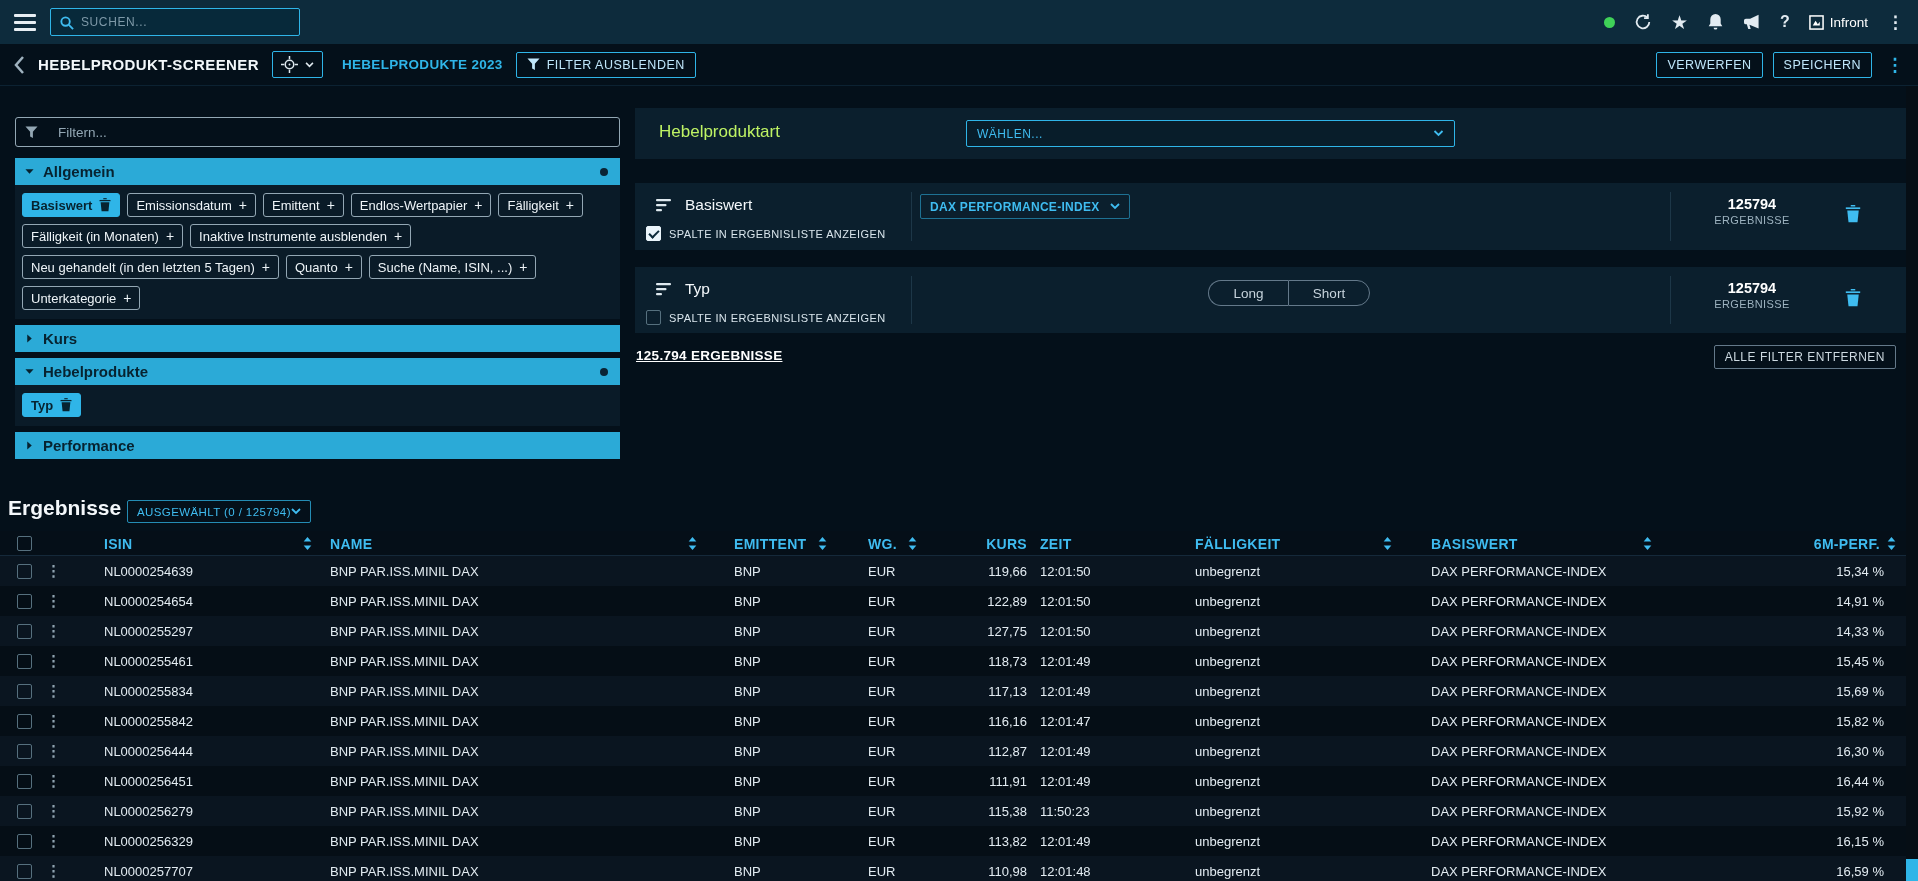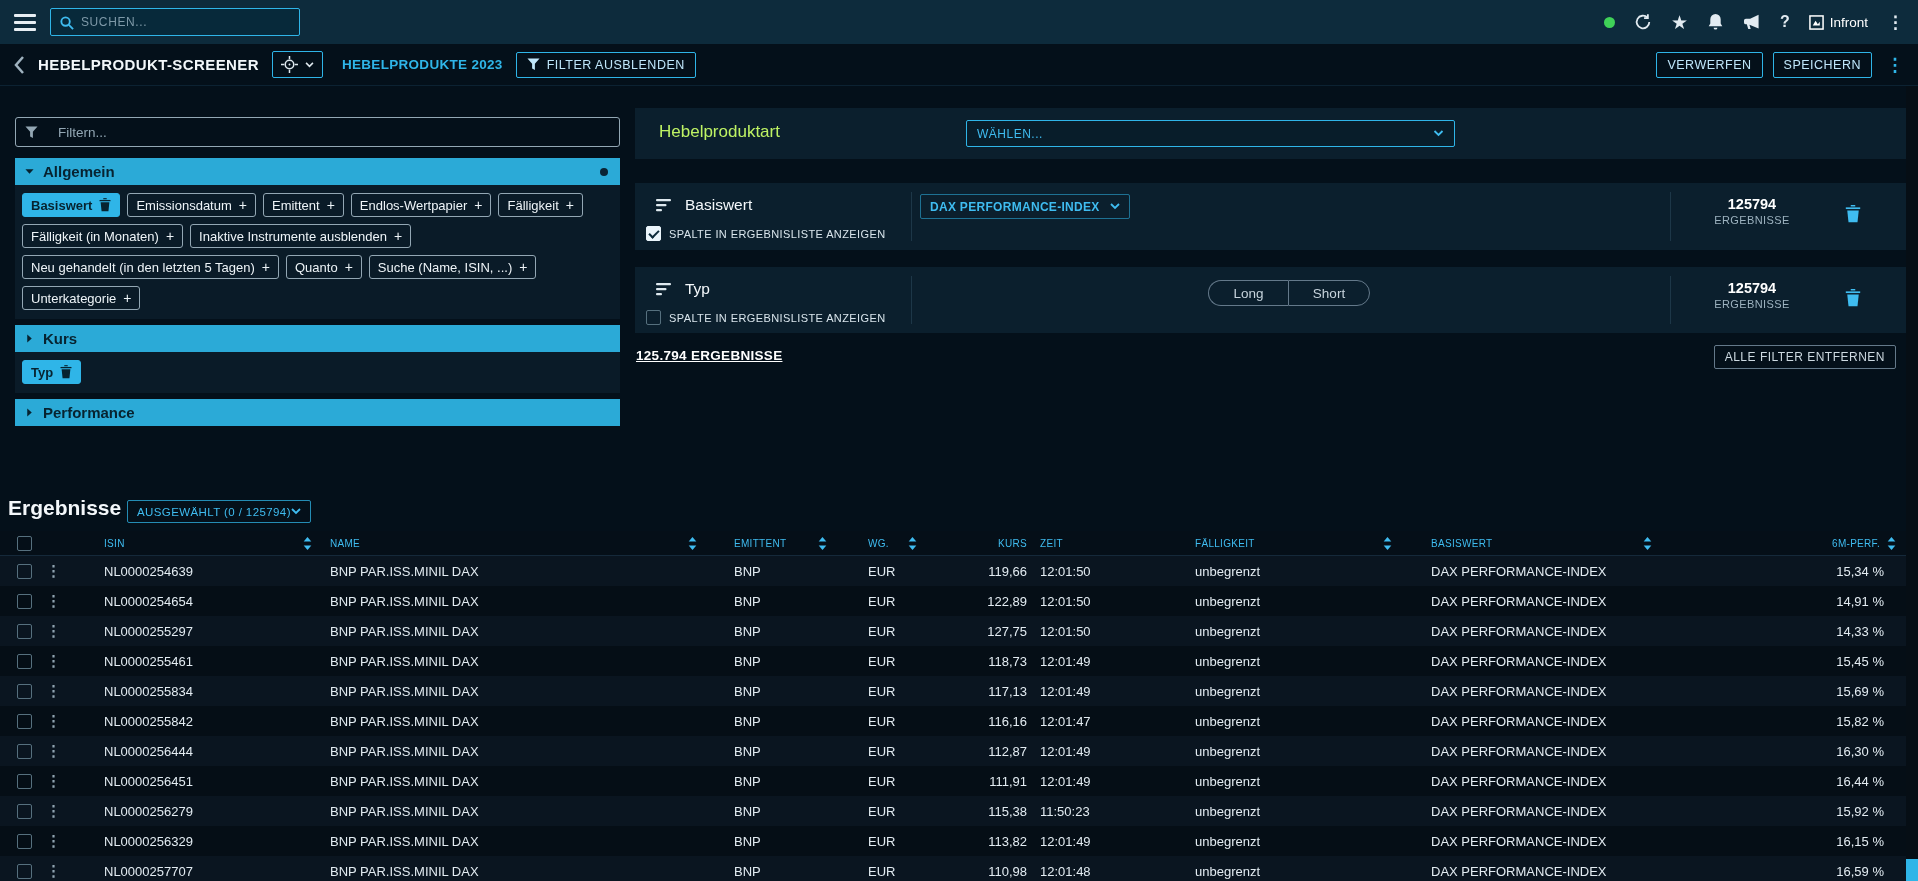--- a/index.html
+++ b/index.html
@@ -84,21 +84,21 @@
   
   .results-title{position:absolute;left:8px;top:496px;font-size:21px;font-weight:bold;color:#f4f8fb}
   .selected-btn{position:absolute;left:127px;top:500px;height:23px;border:1px solid rgba(47,181,232,.75);border-radius:2px;color:var(--cyan-text);font-size:11.5px;letter-spacing:.4px;display:flex;align-items:center;gap:0;padding:0 9px;cursor:pointer}
   .tgrid{display:grid;grid-template-columns:44px 26px 250px 385px 130px 90px 110px 150px 215px 260px 1fr;align-items:center}
   .thead{position:absolute;left:0;top:531px;width:1906px;height:25px;background:#050f18;border-bottom:1px solid #15293a}
   .tbody{position:absolute;left:0;top:556px;width:1906px}
   .trow{height:30px;font-size:13px;color:#e3ecf2;cursor:pointer}
   .trow:nth-child(odd){background:#0a1520}
   .trow:nth-child(even){background:#050e16}
   .th,.td{overflow:hidden;white-space:nowrap}
-  .th{display:flex;align-items:center;color:var(--cyan-text);font-size:10px;font-weight:normal;letter-spacing:.3px;height:25px}
+  .th{display:flex;align-items:center;color:var(--cyan-text);font-size:14px;font-weight:bold;letter-spacing:.3px;height:25px}
   .th .sort{margin-left:auto;padding-right:8px;display:flex;cursor:pointer}
   .th.c-perf{justify-content:flex-end}
   .th.c-perf .sort{margin-left:7px;padding-right:0}
   .th.c-kurs{justify-content:flex-end}
   .c-check{padding-left:17px;display:flex;align-items:center}
   .c-kebab{padding-left:2px}
   .kebab{color:#8fa3b0;font-size:15px;font-weight:bold;cursor:pointer}
   .c-isin{padding-left:34px}
   .c-name{padding-left:10px}
   .c-emit{padding-left:29px}
@@ -276,20 +276,29 @@
         </span>
       </div>
       <div class="section-header">
         <span class="sec-chev">
           <svg width="9" height="9" viewBox="0 0 10 10">
             <path d="M2.5 0.5l5 4.5-5 4.5z" fill="#07222f"></path>
           </svg>
         </span>
         <span class="sec-label">Kurs</span>
       </div>
+      <div class="section-header">
+        <span class="sec-chev open">
+          <svg width="9" height="9" viewBox="0 0 10 10">
+            <path d="M2.5 0.5l5 4.5-5 4.5z" fill="#07222f"></path>
+          </svg>
+        </span>
+        <span class="sec-label">Hebelprodukte</span>
+        <span class="sec-dot"></span>
+      </div>
       <div class="section-body">
         <span class="chip active">
           <span class="chip-label">Typ</span>
           <span class="chip-trash">
             <svg viewBox="0 0 14 16">
               <path fill="#072330" d="M5 0h4v1.3H5z"></path>
               <path fill="#072330" d="M0.6 2.1h12.8v1.5H0.6z"></path>
               <path fill="#072330" d="M1.9 4.9h10.2L11 15.4H3z"></path>
             </svg>
           </span>

